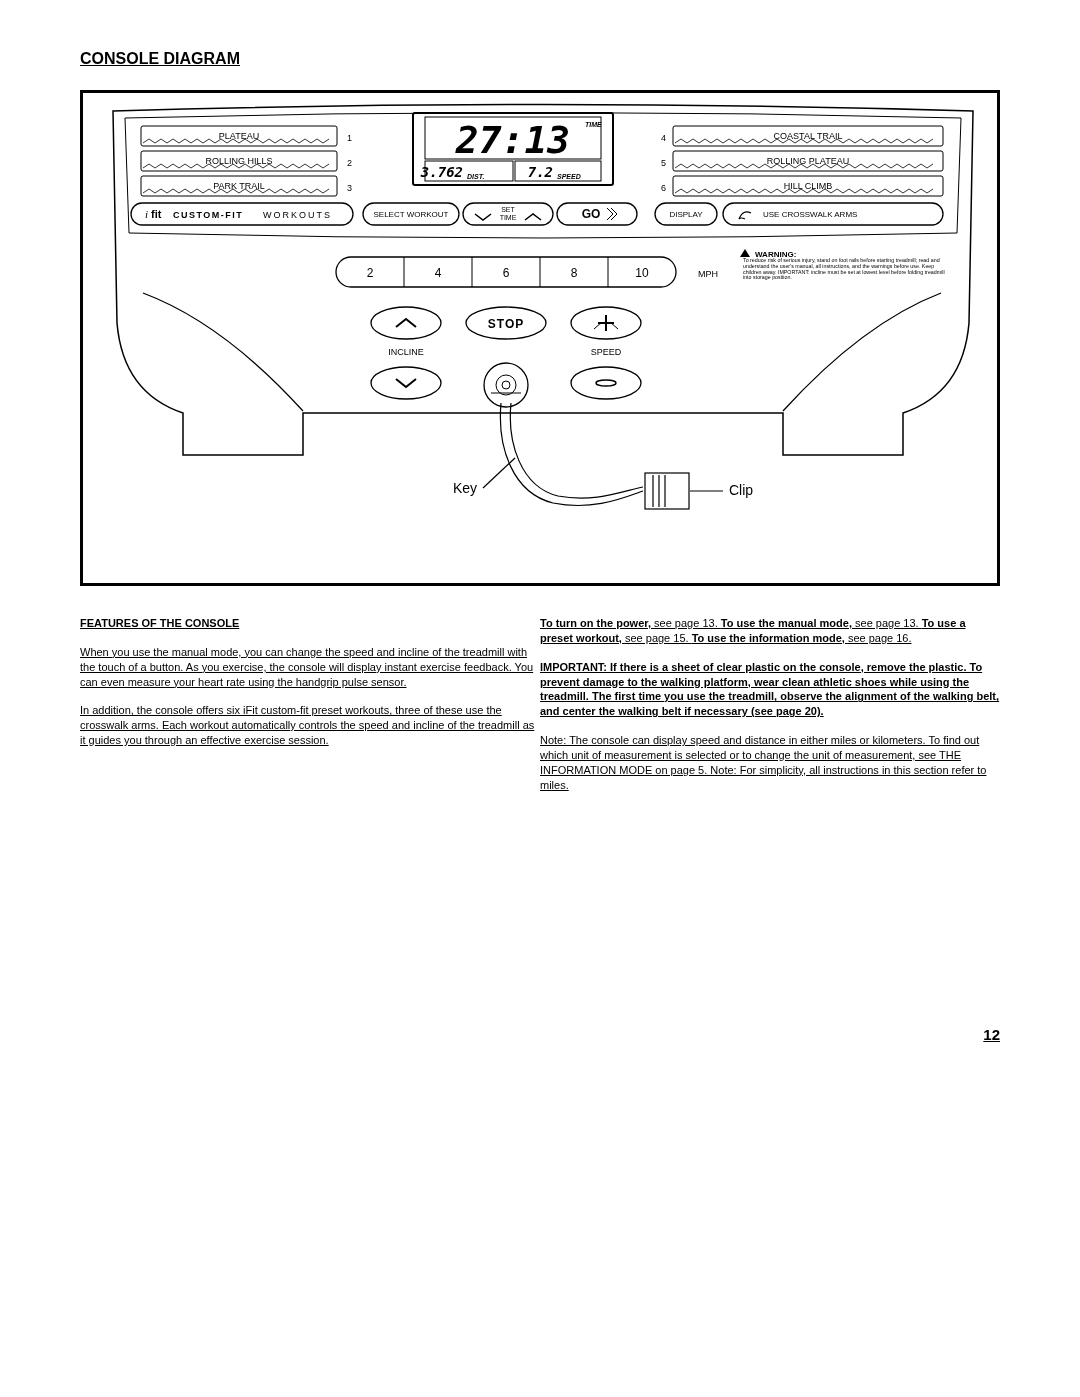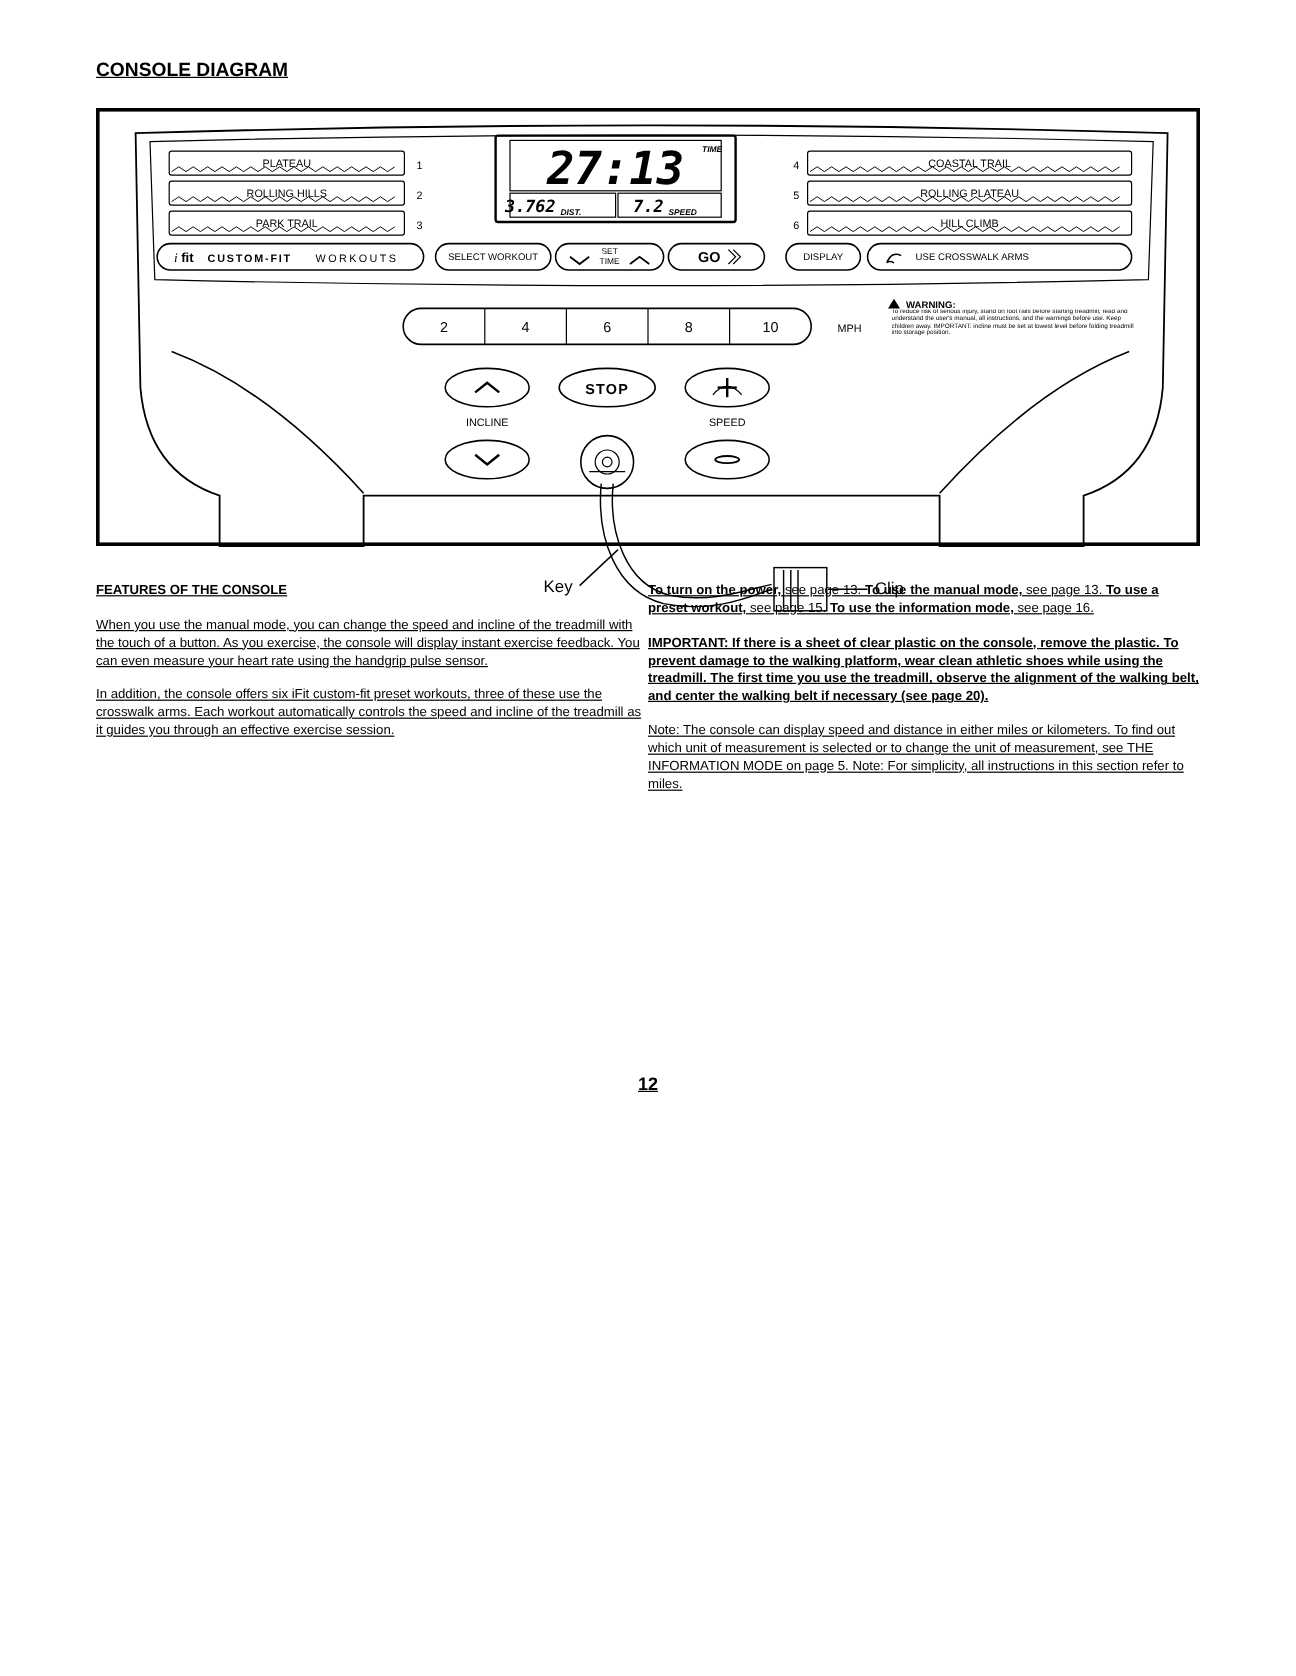--- a/index.html
+++ b/index.html
@@ -1,27 +1,27 @@
 <!DOCTYPE html>
 <html><head>
 <meta charset="utf-8">
 <style>
   * { box-sizing: border-box; margin: 0; padding: 0; }
   html, body { width: 1080px; height: 1397px; background: #fff; font-family: Arial, Helvetica, sans-serif; color: #000; }
   .page { padding: 50px 80px 30px 80px; text-decoration: underline; }
   .title { font-size: 16px; font-weight: bold; margin-bottom: 22px; }
-  .diagram { width: 920px; height: 365px; border: 3px solid #000; position: relative; background: #fff; }
+  .diagram { width: 920px; height: 496px; border: 3px solid #000; position: relative; background: #fff; }
   .diagram svg { position: absolute; inset: 0; }
 
   .content { margin-top: 30px; display: flex; font-size: 11px; line-height: 1.35; }
   .col { flex: 1; }
   .subhead { font-weight: bold; margin-bottom: 14px; }
   .col p { margin-bottom: 14px; }
   .bold { font-weight: bold; }
-  .pagenum { text-align: center; font-weight: bold; font-size: 15px; margin-top: 220px; }
+  .pagenum { text-align: right; font-weight: bold; font-size: 15px; margin-top: 220px; }
 </style>
 </head>
 <body>
 
 <div class="page">
   <div class="title">CONSOLE DIAGRAM</div>
 
   <div class="diagram">
     <svg viewBox="0 0 920 460" width="920" height="460" font-family="Arial, Helvetica, sans-serif">
 

